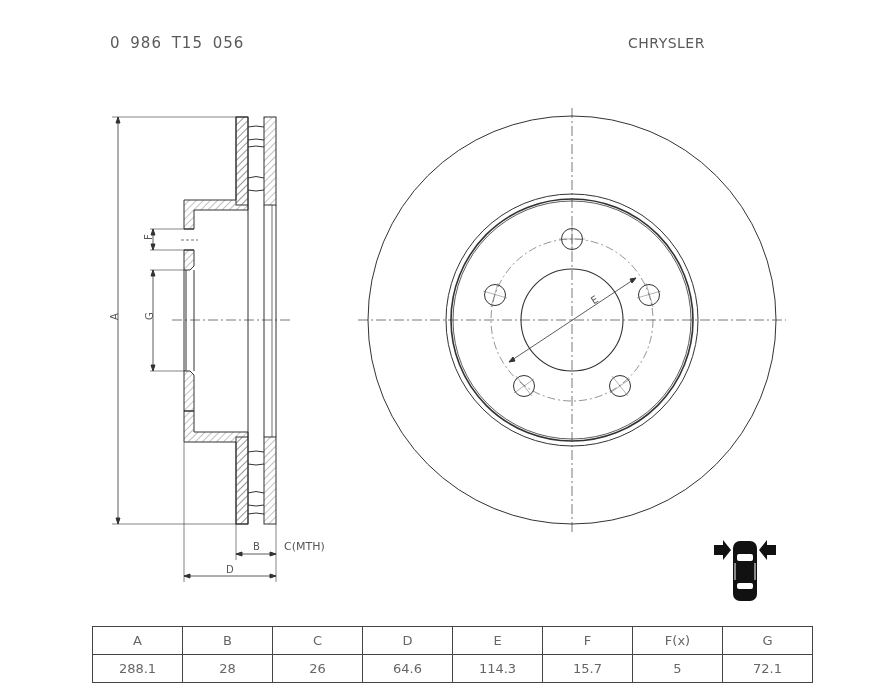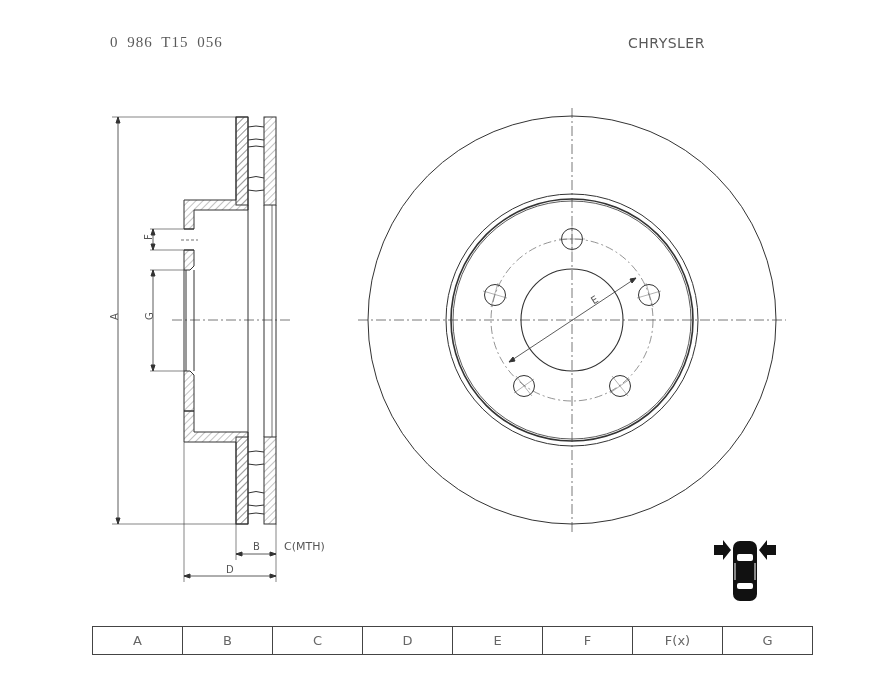--- a/index.html
+++ b/index.html
@@ -1,18 +1,18 @@
 <!DOCTYPE html>
 <html><head>
   <meta charset="utf-8">
   <style>
     html, body { margin: 0; padding: 0; background: #ffffff; }
     body { width: 875px; height: 700px; position: relative; overflow: hidden;
            font-family: "DejaVu Sans", sans-serif; color: #555; }
-    .part-number { position: absolute; left: 110px; top: 34px; font-size: 15px; letter-spacing: 1px; color: #5a5a5a; word-spacing: 4px; font-family: Liberation Serif, serif; }
+    .part-number { position: absolute; left: 110px; top: 34px; font-size: 15px; letter-spacing: 1px; color: #5a5a5a; word-spacing: 4px; }
     .brand { position: absolute; left: 628px; top: 35px; font-size: 14px; color: #5a5a5a; letter-spacing: 0.5px; }
     svg.drawing { position: absolute; left: 0; top: 0; }
     .spec-table { position: absolute; left: 92px; top: 626px; border-collapse: collapse; }
     .spec-table td { border: 1px solid #444; width: 89px; height: 27px; text-align: center;
                      font-size: 13px; color: #666; padding: 0; }
     .dim-label { font-family: "DejaVu Sans", sans-serif; font-size: 10px; fill: #555; }
     .mth-label { font-family: "DejaVu Sans", sans-serif; font-size: 11px; fill: #555; }
   </style>
 </head>
 <body>
@@ -165,14 +165,24 @@
       <tr>
     <td>A</td>
     <td>B</td>
     <td>C</td>
     <td>D</td>
     <td>E</td>
     <td>F</td>
     <td>F(x)</td>
     <td>G</td>
   </tr>
+  <tr>
+    <td>288.1</td>
+    <td>28</td>
+    <td>26</td>
+    <td>64.6</td>
+    <td>114.3</td>
+    <td>15.7</td>
+    <td>5</td>
+    <td>72.1</td>
+  </tr>
 </tbody>
   </table>
 
 </body></html>

